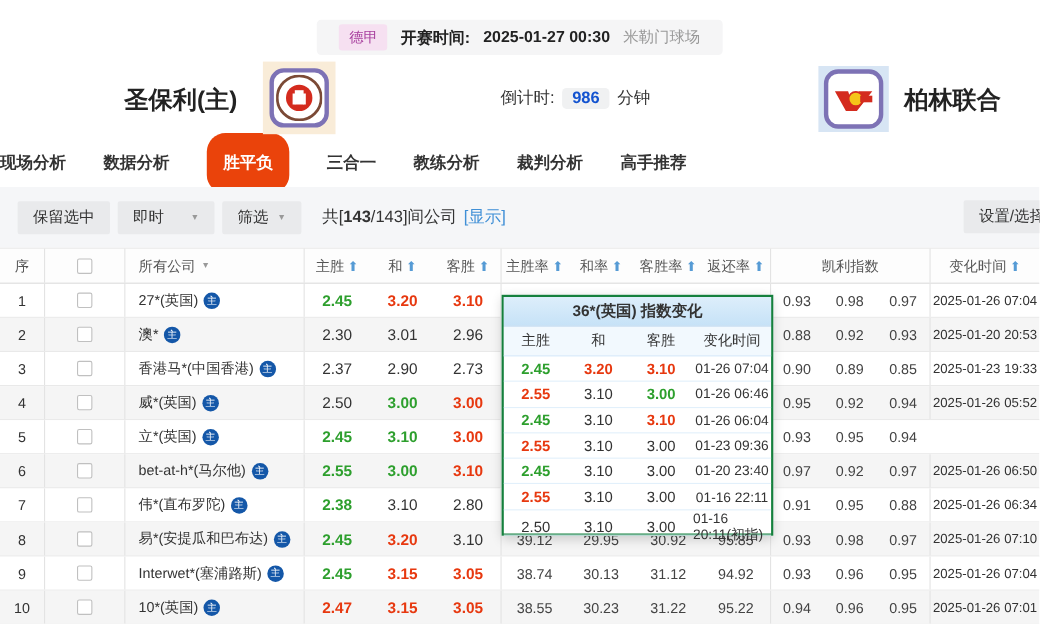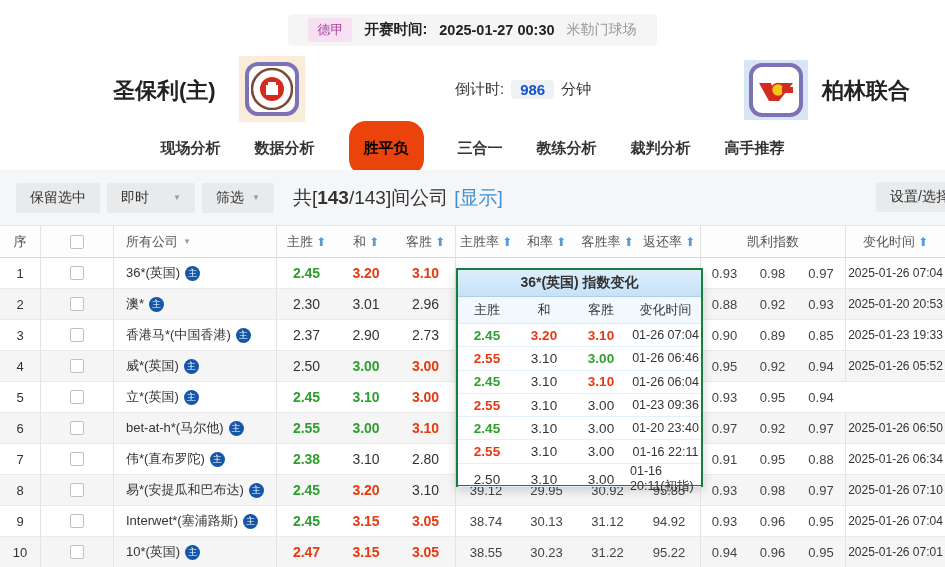--- a/index.html
+++ b/index.html
@@ -1,48 +1,48 @@
 <!DOCTYPE html>
 <html><head>
 <meta charset="utf-8">
 <style>
   * { margin:0; padding:0; box-sizing:border-box; }
   body { font-family:"Liberation Sans","DejaVu Sans",sans-serif; background:#fff; }
   .screen { position:relative; width:945px; height:567px; background:#fff; overflow:hidden; }
 
   
-  .topbar-wrap { height:50px; display:flex; justify-content:center; align-items:center; padding-top:9px; }
+  .topbar-wrap { height:50px; display:flex; justify-content:center; align-items:flex-end; padding-top:9px; }
   .topbar { display:inline-flex; align-items:center; gap:12px; background:#f5f5f6; border-radius:4px; padding:6px 20px; height:32px; }
   .league-badge { background:#f6e0f1; color:#a83f9e; font-size:13px; padding:3px 9px; border-radius:3px; }
   .kickoff-label, .kickoff-time { font-size:14.5px; font-weight:bold; color:#222; }
   .venue { font-size:14px; color:#999; }
 
   
   .match-header { position:relative; height:77px;text-align:right; }
   .team-name { position:absolute; font-size:22px; font-weight:bold; color:#222; top:26px; }
   .home-name { left:113px; }
   .away-name { left:822px; }
   .logo-box { position:absolute; top:6px; width:66px; height:66px; display:flex; align-items:center; justify-content:center; }
   .home-logo-box { left:239px; background:#f9ecd8; }
   .away-logo-box { left:744px; background:#d7e5f4; top:10px; width:64px; height:60px; }
   .logo-inner { width:54px; height:54px; background:#fff; border:4px solid #7d72b5; border-radius:13px; display:flex; align-items:center; justify-content:center; }
   .countdown { position:absolute; left:455px; top:30px; display:flex; align-items:center; gap:7px; font-size:15px; color:#333; }
   .countdown-value { background:#f0f1f2; border-radius:4px; padding:1px 9px; color:#1353d0; font-weight:bold; font-size:15px; }
 
   
-  .tabs { height:43px; display:flex; justify-content:center; align-items:center; gap:34px; }
+  .tabs { height:43px; display:flex; align-items:center; gap:34px; }
   .tab { font-size:15px; font-weight:bold; color:#333; cursor:pointer; }
-  .tab.active { background:#ea430b; color:#000000; padding:18px 15px; border-radius:17px; }
+  .tab.active { background:#ea430b; color:#ffffff; padding:18px 15px; border-radius:17px; }
 
   
   .toolbar { height:55px; background:#f5f6f8; display:flex; align-items:center; padding-left:16px; gap:7px; position:relative; }
   .tbtn { background:#e9eaec; height:30px; display:inline-flex; align-items:center; padding:0 14px; font-size:14px; color:#333; border-radius:2px; cursor:pointer; }
   .tbtn .caret { font-size:8px; color:#999; margin-left:8px; }
   .tbtn.dropdown-wide { width:88px; justify-content:space-between; }
-  .count-text { margin-left:12px; font-size:19px; color:#333; }
+  .count-text { margin-left:12px; font-size:15px; color:#333; }
   .count-text b { font-weight:bold; }
   .show-link { color:#3f8fd6; margin-left:6px; cursor:pointer; }
   .settings-btn { position:absolute; left:876px; top:12px; width:120px; }
 
   
   .grid { display:grid; grid-template-columns:40px 73px 163px 60px 60px 59px 61px 61px 61px 62px 48px 49px 48px 100px; }
   .thead { height:33px; border-top:1px solid #e5e5e5; border-bottom:1px solid #d8d8d8; background:#fdfdfd; }
   .thead .c { font-size:13px; color:#555; }
   .c { display:flex; align-items:center; justify-content:center; height:100%; }
   .bl { border-left:1px solid #e3e3e3; }
@@ -186,21 +186,21 @@
       </div>
   </div>
 
   <div id="rows">
       <div class="grid trow">
         <div class="c idx">1</div>
         <div class="c bl">
           <span class="checkbox"></span>
         </div>
         <div class="c bl comp">
-          <span>36*(英国)</span>
+          <span>27*(英国)</span>
           <span class="badge">主</span>
         </div>
         <div class="c num g bl">2.45</div>
         <div class="c num r">3.20</div>
         <div class="c num r">3.10</div>
         <div class="c rate bl"></div>
         <div class="c rate"></div>
         <div class="c rate"></div>
         <div class="c rate"></div>
         <div class="c kelly bl">0.93</div>

